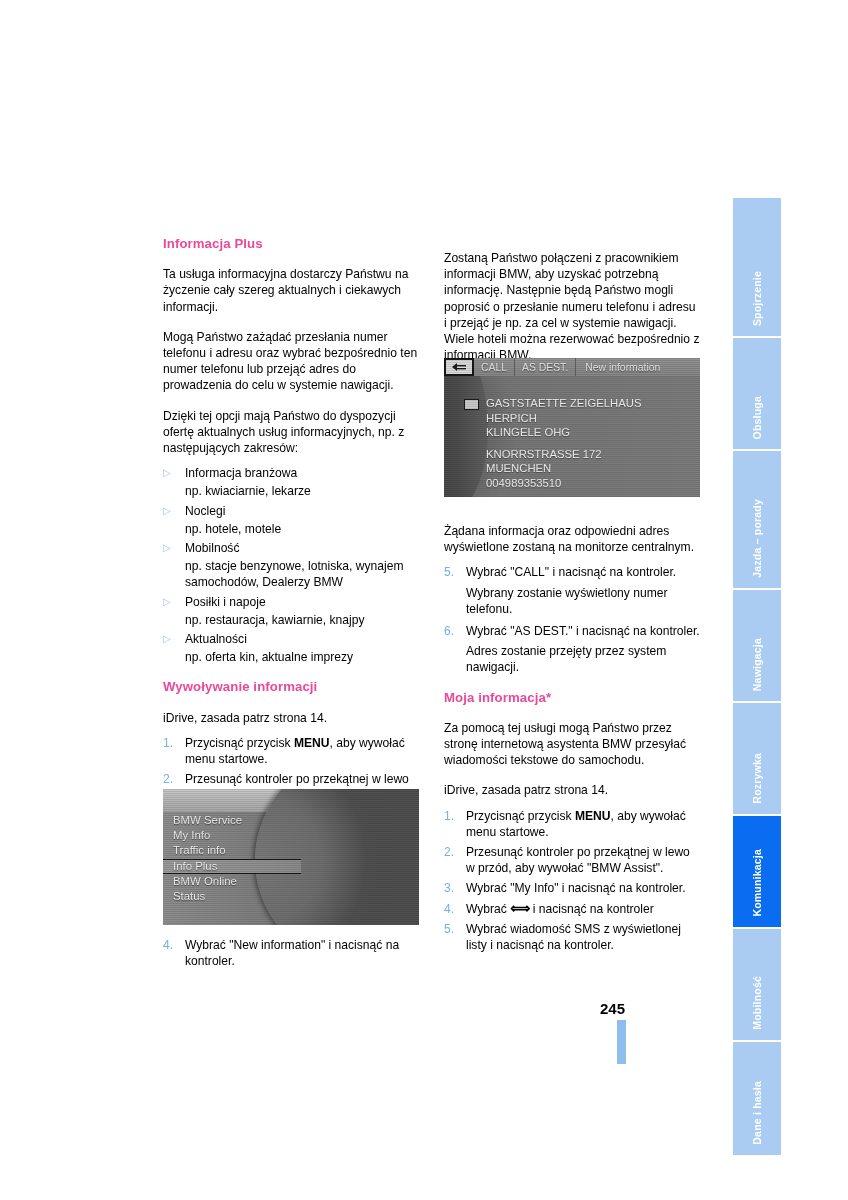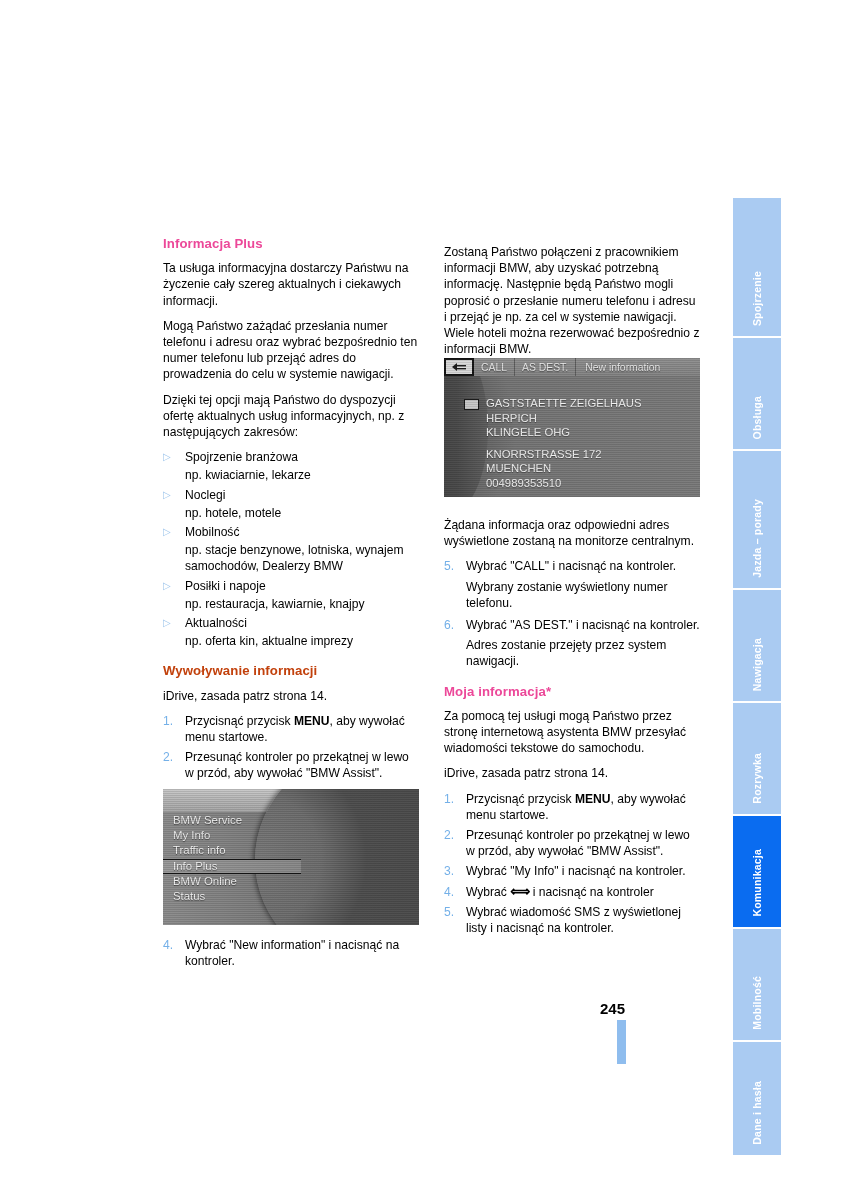--- a/index.html
+++ b/index.html
@@ -35,26 +35,26 @@
   #col-right { left: 444px; }
 
   h2.section-heading {
     font-size: 13.2px;
     font-weight: bold;
     color: #ec4899;
     margin: 0 0 6px 0;
     letter-spacing: 0.1px;
   }
   h2.section-heading.sub {
-    color: #c2410c;
+    color: #ec4899;
   }
   h2.section-heading.spaced { margin-top: 14px; }
 
   p.body {
-    margin: 8px 0 9px 0;
+    margin: 14px 0 9px 0;
   }
 
   
   .bullet-list { margin: 0; padding: 0; list-style: none; }
   .bullet-row {
     display: flex;
     margin-bottom: 2px;
   }
   .bullet-glyph {
     width: 22px;
@@ -291,21 +291,21 @@
     <h2 class="section-heading">Informacja Plus</h2>
 
     <p class="body">Ta usługa informacyjna dostarczy Państwu na życzenie cały szereg aktualnych i ciekawych informacji.</p>
     <p class="body">Mogą Państwo zażądać przesłania numer telefonu i adresu oraz wybrać bezpośrednio ten numer telefonu lub przejąć adres do prowadzenia do celu w systemie nawigacji.</p>
     <p class="body">Dzięki tej opcji mają Państwo do dyspozycji ofertę aktualnych usług informacyjnych, np. z następujących zakresów:</p>
 
     <ul class="bullet-list">
       <li>
         <div class="bullet-row">
           <span class="bullet-glyph">▷</span>
-          <span class="bullet-text">Spojrzenie branżowa</span>
+          <span class="bullet-text">Informacja branżowa</span>
         </div>
         <div class="bullet-sub">np. kwiaciarnie, lekarze</div>
       </li>
       <li>
         <div class="bullet-row">
           <span class="bullet-glyph">▷</span>
           <span class="bullet-text">Noclegi</span>
         </div>
         <div class="bullet-sub">np. hotele, motele</div>
       </li>

